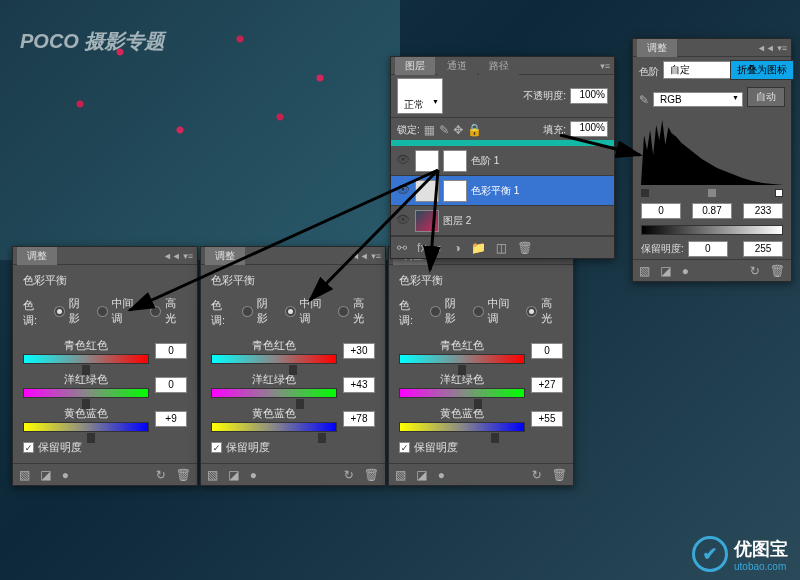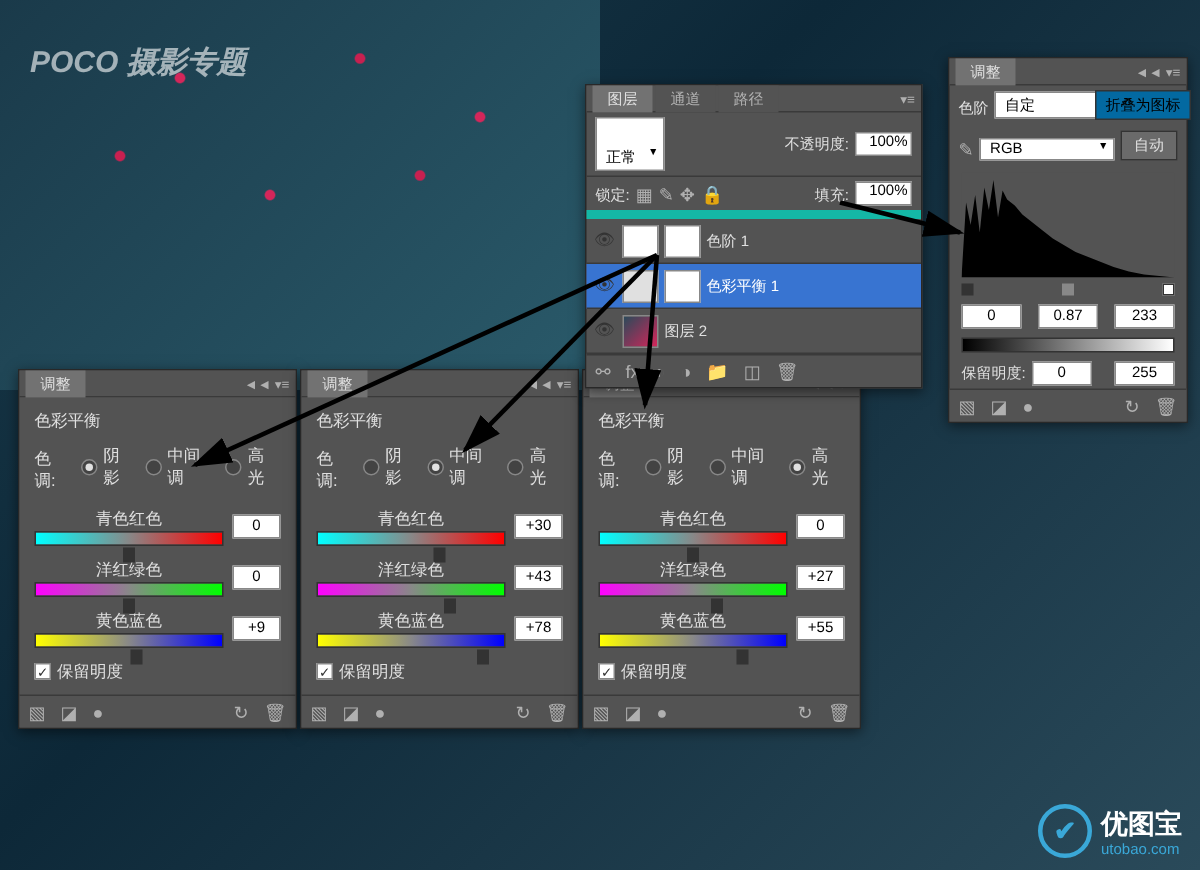--- a/index.html
+++ b/index.html
@@ -58,21 +58,21 @@
 .histogram{height:70px;margin:4px 8px;position:relative;background:#535353}
 .hist-svg{width:100%;height:100%}
 .hist-sliders{display:flex;justify-content:space-between;margin:4px 8px}
 .hist-thumb{width:8px;height:8px;background:#333}
 .hist-thumb.mid{background:#888}
 .hist-thumb.white{background:#fff;border:1px solid #333}
 .lvl-inputs{display:flex;justify-content:space-between;padding:2px 8px;gap:4px}
 .lvl-inp{width:40px;height:16px;background:#fff;border:1px solid #888;text-align:center;font-size:10px;line-height:14px}
 .out-grad{height:10px;margin:4px 8px;background:linear-gradient(90deg,#000,#fff);border:1px solid #333}
 .out-row{display:flex;align-items:center;padding:2px 8px;gap:4px}
-.tooltip{position:absolute;background:#0369a1;border:1px solid #333;padding:2px 6px;font-size:10px;color:#000}
+.tooltip{position:absolute;background:#0ea5e9;border:1px solid #333;padding:2px 6px;font-size:10px;color:#000}
 .watermark{position:absolute;top:28px;left:20px;color:rgba(255,255,255,0.6);font-size:20px;font-weight:bold;font-style:italic}
 .logo{position:absolute;bottom:8px;right:12px;display:flex;align-items:center;gap:6px}
 .logo-circ{width:36px;height:36px;border-radius:50%;border:3px solid #3aa8d8;display:flex;align-items:center;justify-content:center;color:#3aa8d8;font-size:18px;font-weight:bold}
 .logo-txt{color:#fff;font-size:18px;font-weight:bold}
 .logo-sub{color:#3aa8d8;font-size:10px}
 .arrow-svg{position:absolute;top:0;left:0;width:800px;height:580px;pointer-events:none}
 </style>
 </head>
 <body>
 

